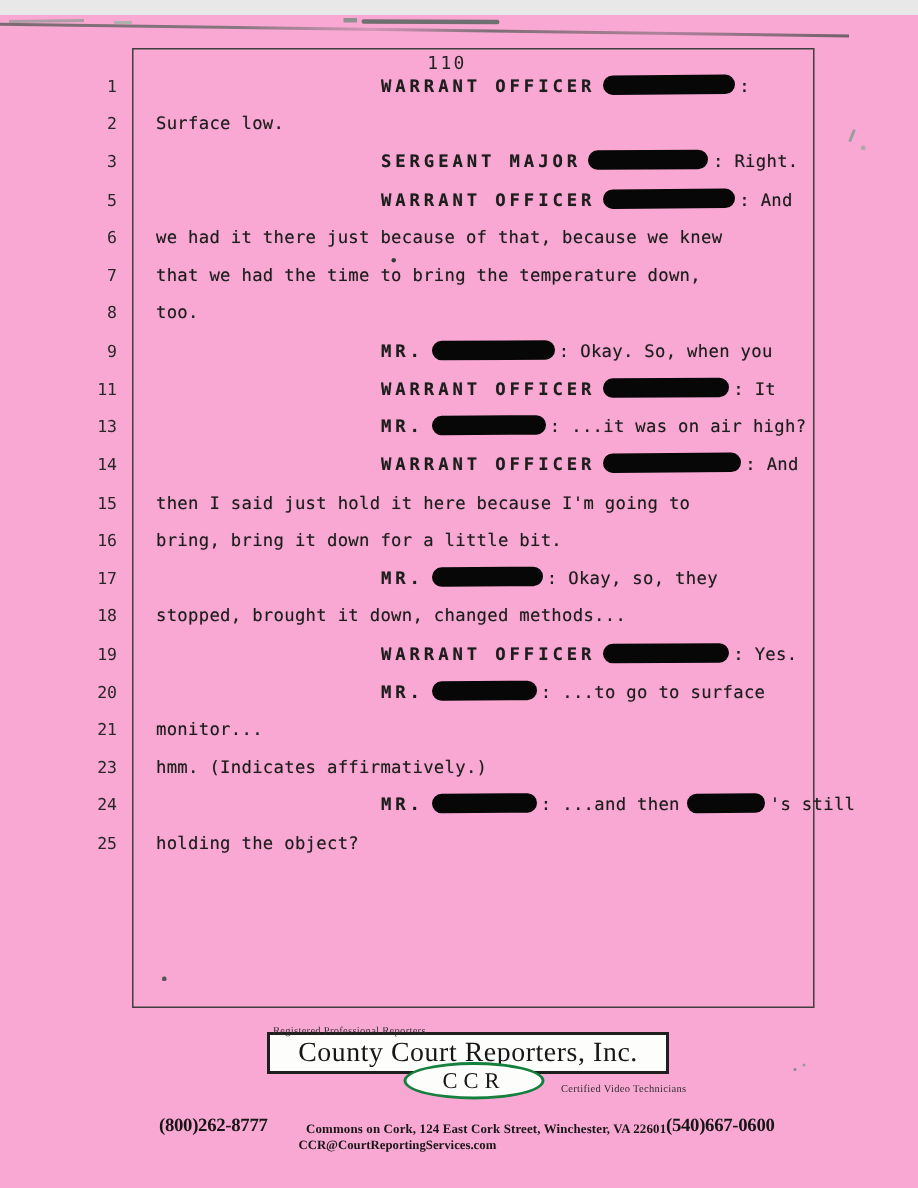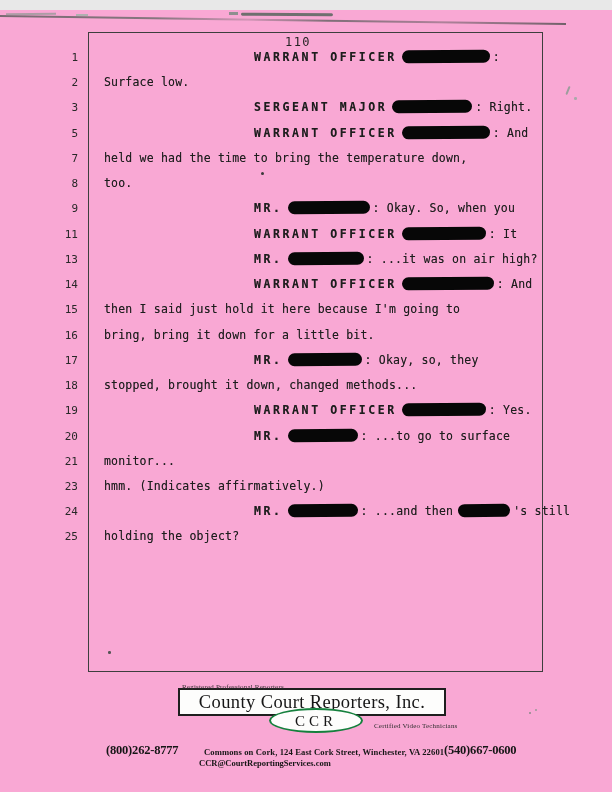--- a/index.html
+++ b/index.html
@@ -88,21 +88,22 @@
   <div class="art art-dot3"></div>
   <div class="art art-dot4"></div>
 
   <div class="t-box"></div>
   <div class="page-number">110</div>
   <div class="lines">
       <div class="t-row"><span class="t-num">1</span><span class="t-content indent"><span class="speaker">WARRANT OFFICER</span><span class="redact" style="width: 88px;"></span><span class="txt">:</span></span></div>
       <div class="t-row"><span class="t-num">2</span><span class="t-content"><span class="txt">Surface low.</span></span></div>
       <div class="t-row"><span class="t-num">3</span><span class="t-content indent"><span class="speaker">SERGEANT MAJOR</span><span class="redact" style="width: 80px;"></span><span class="txt">: Right.</span></span></div>
       <div class="t-row"><span class="t-num">5</span><span class="t-content indent"><span class="speaker">WARRANT OFFICER</span><span class="redact" style="width: 88px;"></span><span class="txt">: And</span></span></div>
-      <div class="t-row"><span class="t-num">7</span><span class="t-content"><span class="txt">held we had the time to bring the temperature down,</span></span></div>
+      <div class="t-row"><span class="t-num">6</span><span class="t-content"><span class="txt">we had it there just because of that, because we knew</span></span></div>
+      <div class="t-row"><span class="t-num">7</span><span class="t-content"><span class="txt">that we had the time to bring the temperature down,</span></span></div>
       <div class="t-row"><span class="t-num">8</span><span class="t-content"><span class="txt">too.</span></span></div>
       <div class="t-row"><span class="t-num">9</span><span class="t-content indent"><span class="speaker">MR.</span><span class="redact" style="width: 82px;"></span><span class="txt">: Okay. So, when you</span></span></div>
       <div class="t-row"><span class="t-num">11</span><span class="t-content indent"><span class="speaker">WARRANT OFFICER</span><span class="redact" style="width: 84px;"></span><span class="txt">: It</span></span></div>
       <div class="t-row"><span class="t-num">13</span><span class="t-content indent"><span class="speaker">MR.</span><span class="redact" style="width: 76px;"></span><span class="txt">: ...it was on air high?</span></span></div>
       <div class="t-row"><span class="t-num">14</span><span class="t-content indent"><span class="speaker">WARRANT OFFICER</span><span class="redact" style="width: 92px;"></span><span class="txt">: And</span></span></div>
       <div class="t-row"><span class="t-num">15</span><span class="t-content"><span class="txt">then I said just hold it here because I'm going to</span></span></div>
       <div class="t-row"><span class="t-num">16</span><span class="t-content"><span class="txt">bring, bring it down for a little bit.</span></span></div>
       <div class="t-row"><span class="t-num">17</span><span class="t-content indent"><span class="speaker">MR.</span><span class="redact" style="width: 74px;"></span><span class="txt">: Okay, so, they</span></span></div>
       <div class="t-row"><span class="t-num">18</span><span class="t-content"><span class="txt">stopped, brought it down, changed methods...</span></span></div>
       <div class="t-row"><span class="t-num">19</span><span class="t-content indent"><span class="speaker">WARRANT OFFICER</span><span class="redact" style="width: 84px;"></span><span class="txt">: Yes.</span></span></div>

